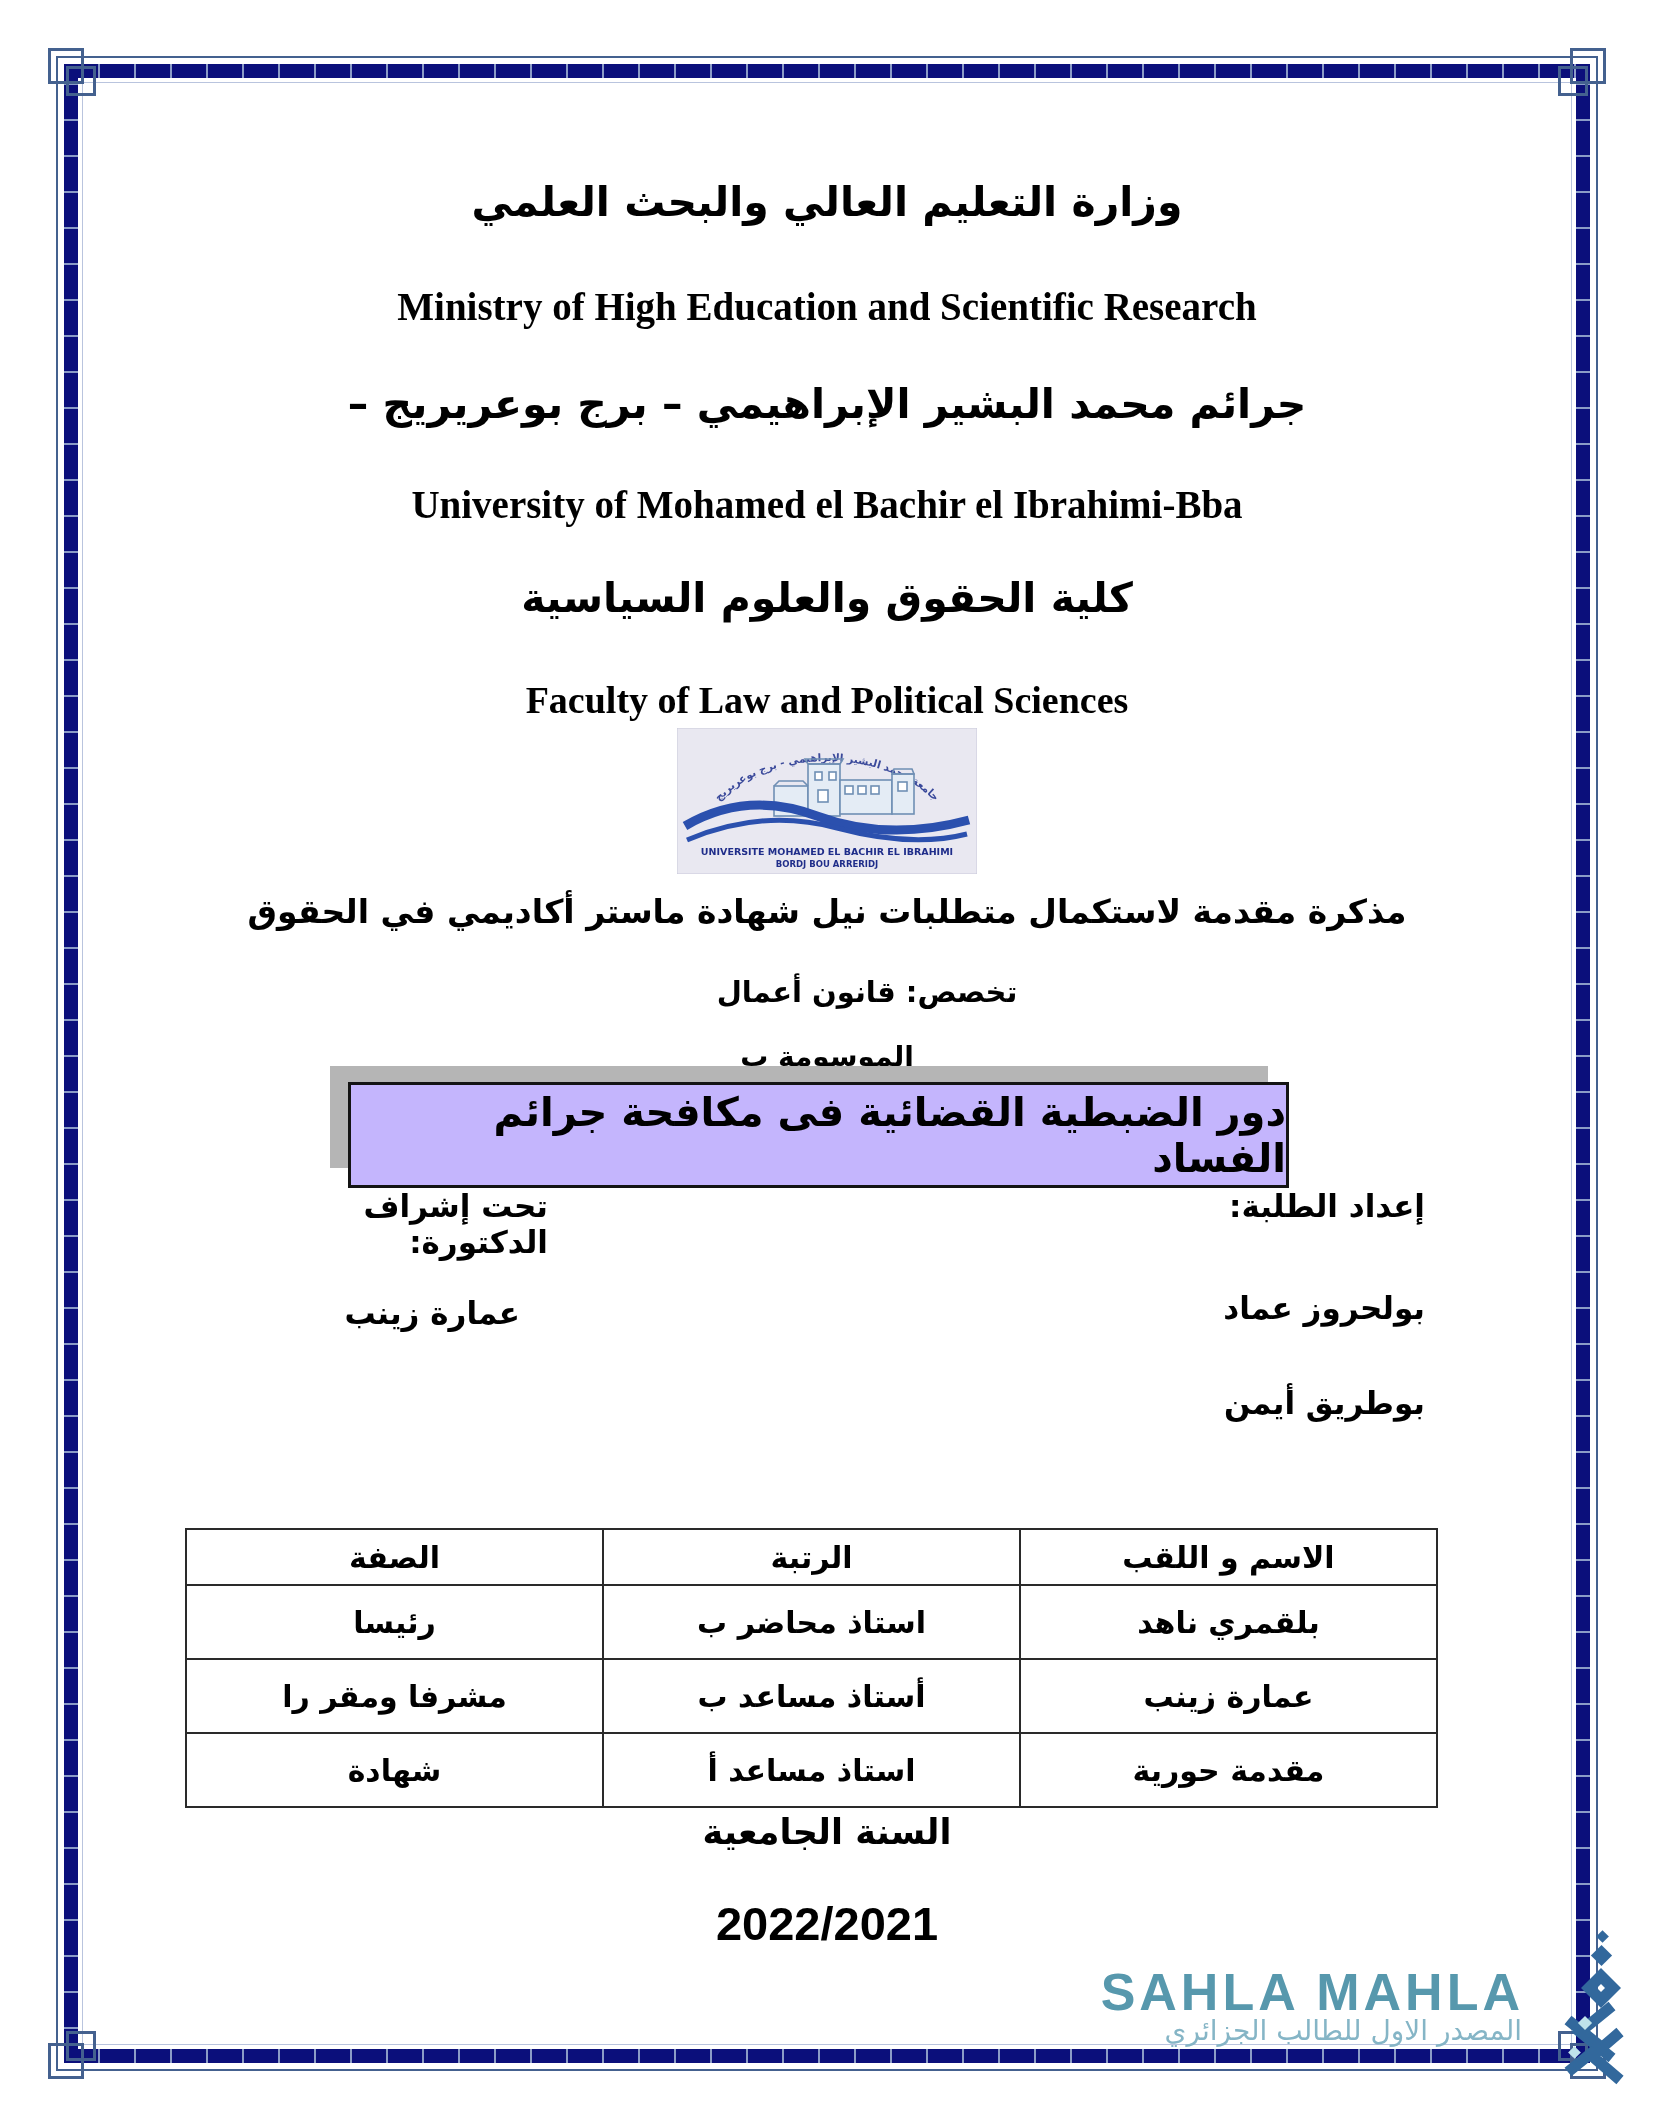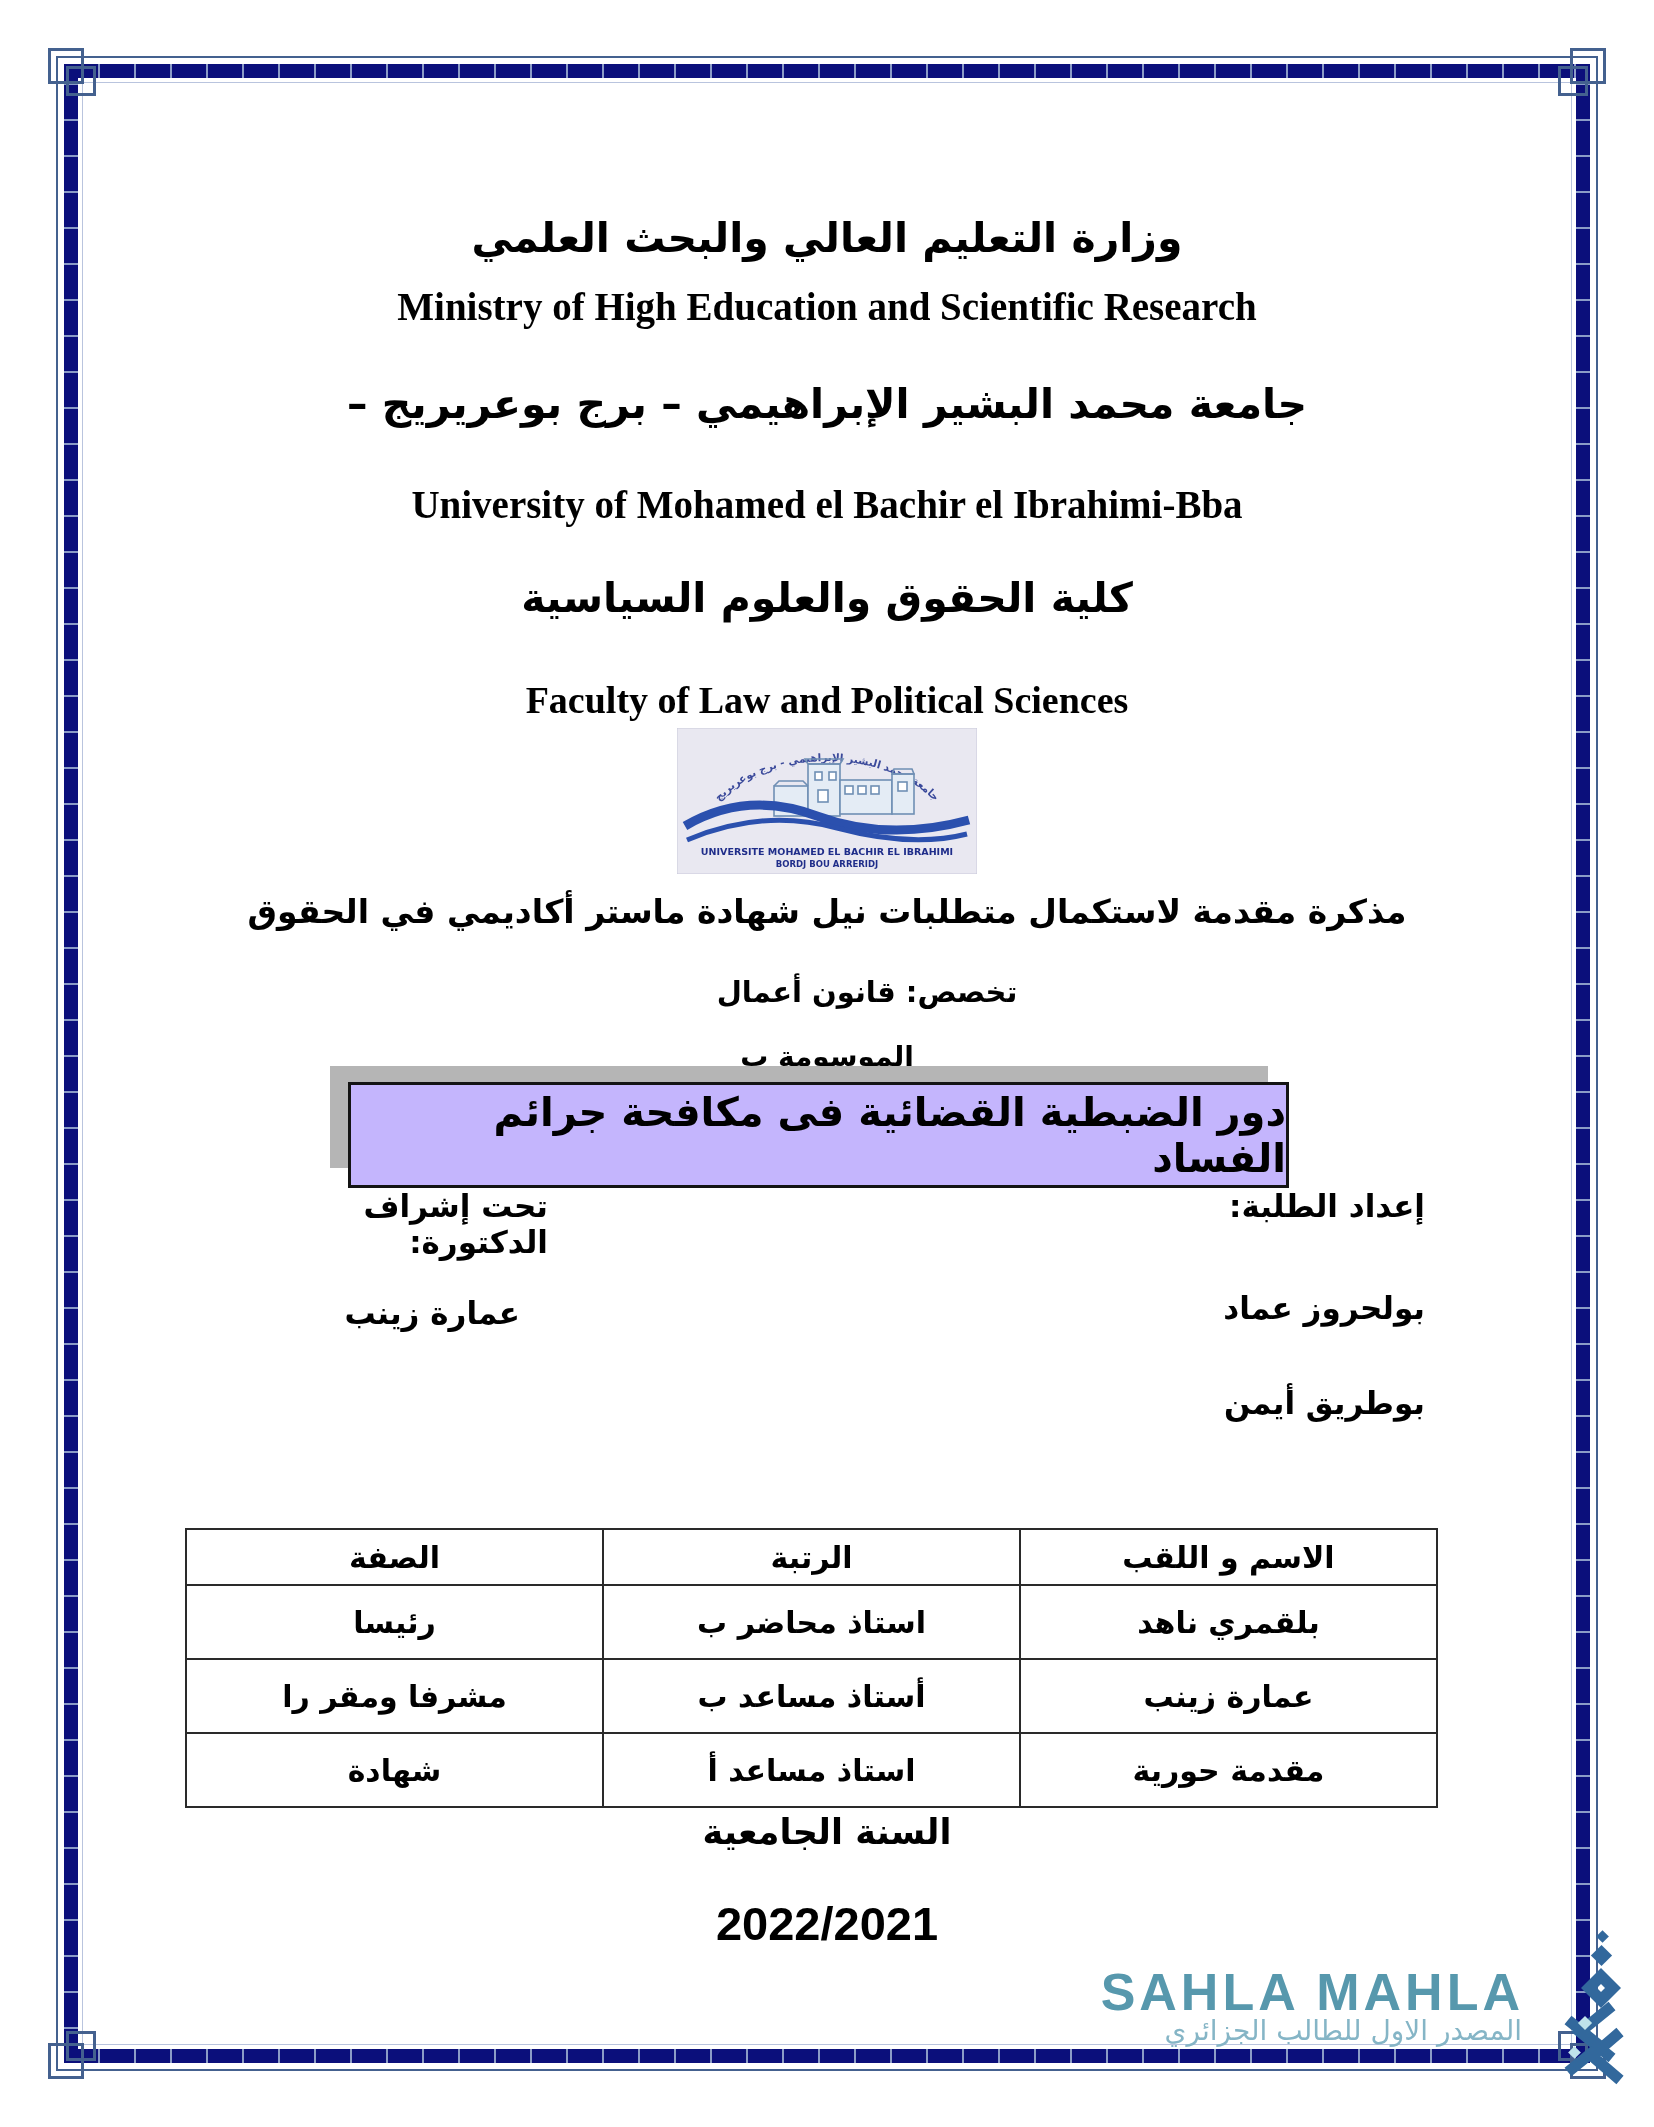--- a/index.html
+++ b/index.html
@@ -85,23 +85,23 @@
 
   <div class="corner" style="left:48px;top:48px;"></div>
   <div class="corner c2" style="left:66px;top:66px;"></div>
   <div class="corner" style="right:48px;top:48px;"></div>
   <div class="corner c2" style="right:66px;top:66px;"></div>
   <div class="corner" style="left:48px;bottom:48px;"></div>
   <div class="corner c2" style="left:66px;bottom:66px;"></div>
   <div class="corner" style="right:48px;bottom:48px;"></div>
   <div class="corner c2" style="right:66px;bottom:66px;"></div>
 
-  <div class="line ar" style="top:178px;font-size:41px;margin-top:36px;">وزارة التعليم العالي والبحث العلمي</div>
+  <div class="line ar" style="top:178px;font-size:41px;">وزارة التعليم العالي والبحث العلمي</div>
   <div class="line en" style="top:284px;font-size:39px;">Ministry of High Education and Scientific Research</div>
-  <div class="line ar" style="top:380px;font-size:41px;">جامعة محمد البشير الإبراهيمي – برج بوعريريج –</div>
+  <div class="line ar" style="top:380px;font-size:41px;">جرائم محمد البشير الإبراهيمي – برج بوعريريج –</div>
   <div class="line en" style="top:482px;font-size:39px;">University of Mohamed el Bachir el Ibrahimi-Bba</div>
   <div class="line ar" style="top:574px;font-size:41px;">كلية الحقوق والعلوم السياسية</div>
   <div class="line en" style="top:678px;font-size:38px;">Faculty of Law and Political Sciences</div>
 
   <svg class="uni-logo" width="300" height="146" viewBox="0 0 300 146">
     <rect x="0" y="0" width="300" height="146" fill="#e9e8f1" stroke="#c9c9da" stroke-width="1"></rect>
     <path id="arcPath" d="M 28 96 A 126 84 0 0 1 272 96" fill="none"></path>
     <text font-size="10.5" font-weight="bold" fill="#3b4a9b">
       <textPath href="#arcPath" startOffset="50%" text-anchor="middle">جامعة محمد البشير الإبراهيمي - برج بوعريريج</textPath>
     </text>

